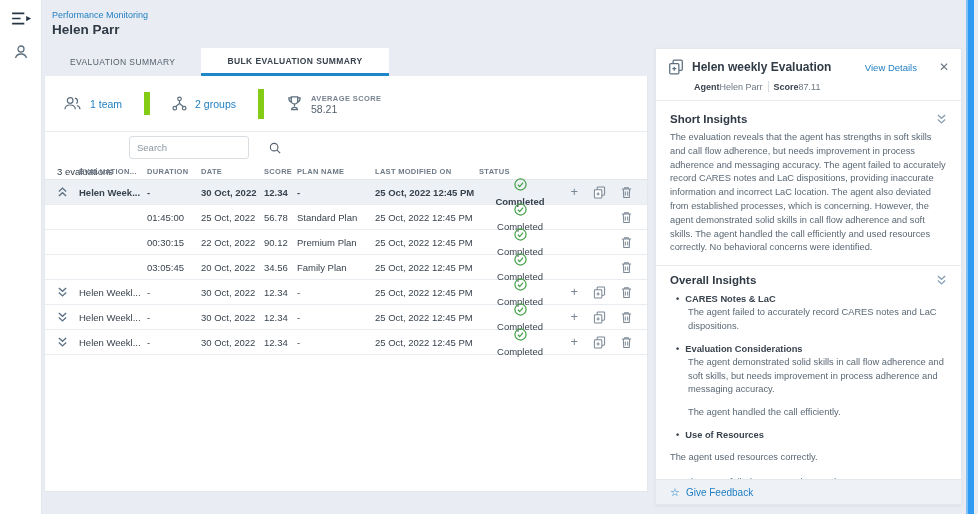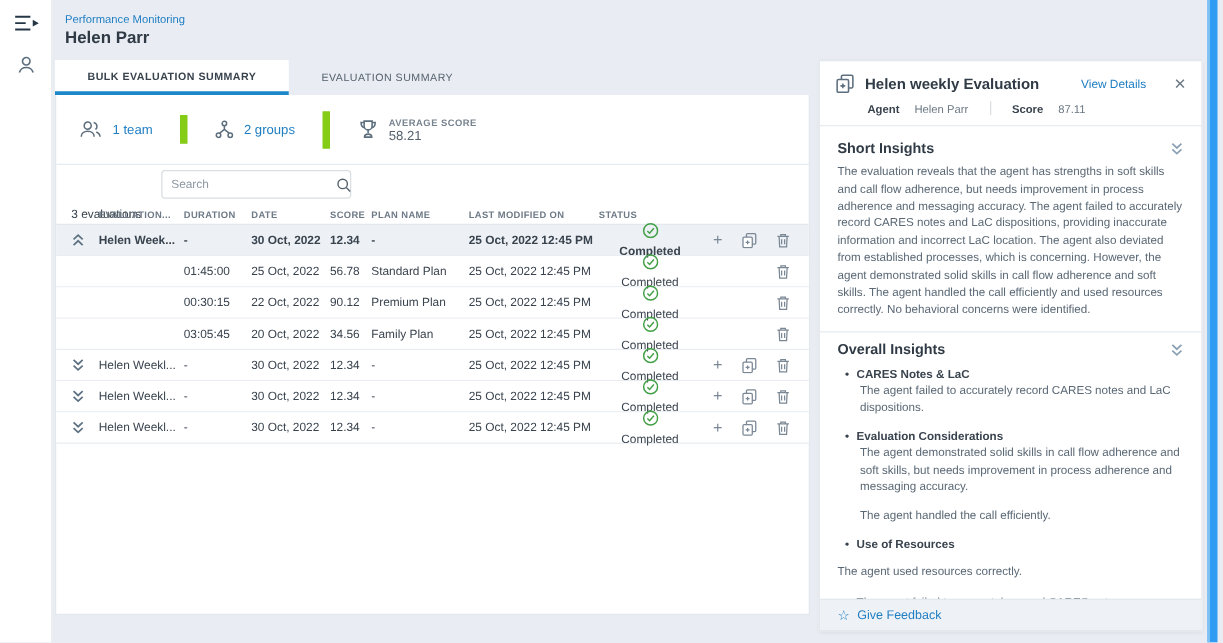--- a/index.html
+++ b/index.html
@@ -24,21 +24,21 @@
   .stats-row { display:flex; align-items:center; height:56px; border-bottom:1px solid #e8ecef; padding-left:18px; }
   .stat { display:flex; align-items:center; gap:8px; padding:4px 22px 4px 0; }
   .stat + .stat { border-left:6px solid #84cc16; padding-left:22px; }
   .stat-link { font-size:10.5px; color:#1f7ec2; cursor:pointer; }
   .stat-2line { display:flex; flex-direction:column; line-height:11px; }
   .stat-label { font-size:7.5px; letter-spacing:.4px; color:#77838f; font-weight:bold; }
   .stat-value { font-size:10.5px; color:#55616d; }
 
   .search-row { display:flex; align-items:center; height:31px; padding-left:12px; gap:16px; }
   .count-label { font-size:9.5px; color:#39434e;margin-top:48px; }
-  .search-box { display:flex; align-items:center; width:152px; height:23px; border:1px solid #d9dee3; border-radius:3px; background:#fff; padding:0 7px; }
+  .search-box { display:flex; align-items:center; width:120px; height:23px; border:1px solid #d9dee3; border-radius:3px; background:#fff; padding:0 7px; }
   .search-box input { flex:1; border:none; outline:none; font-size:9.5px; color:#55616d; font-family:"Liberation Sans",sans-serif; background:transparent; }
   .search-box input::placeholder { color:#8b97a2; }
 
   .tgrid { display:grid; grid-template-columns:34px 68px 54px 63px 33px 78px 104px 82px 1fr; align-items:center; }
   .thead { height:17px; border-bottom:1px solid #e3e8ed; }
   .hcell { font-size:7.5px; letter-spacing:.3px; color:#6e7a87; font-weight:bold; cursor:pointer; white-space:nowrap; }
   .trow { height:25px; border-bottom:1px solid #e9edf1; font-size:9.5px; color:#39434e; background:#fff; }
   .trow.expanded { background:#edf1f5; font-weight:bold; }
   .cell { white-space:nowrap; overflow:hidden; }
   .cell.chev { display:flex; justify-content:center; }
@@ -47,21 +47,21 @@
   .act { cursor:pointer; display:flex; align-items:center; }
   .act-plus { font-size:13px; color:#7a8794; font-weight:normal; line-height:10px; }
 
   
   .panel { position:absolute; left:655px; top:48px; width:307px; height:457px; background:#fff; border:1px solid #e3e8ed; box-shadow:0 1px 3px rgba(0,0,0,.06); overflow:hidden; }
   .panel-header { padding:10px 12px 8px 12px; border-bottom:1px solid #e8ecef; }
   .ph-row1 { display:flex; align-items:center; gap:8px; }
   .panel-title { font-size:12px; font-weight:bold; color:#303b46; flex:1; }
   .view-details { font-size:9.5px; font-weight:normal; color:#1f7ec2; cursor:pointer; margin-right:14px; }
   .close-x { font-size:12px; color:#6b7783; cursor:pointer; }
-  .ph-row2 { display:flex; align-items:center; gap:12px; margin:6px 0 0 26px; font-size:9px; }
+  .ph-row2 { display:flex; align-items:center; gap:0; margin:6px 0 0 26px; font-size:9px; }
   .meta-label { font-weight:bold; color:#39434e; }
   .meta-value { color:#6b7783; }
   .meta-div { width:1px; height:11px; background:#d9dee3; margin:0 5px; }
 
   .panel-content { padding:8px 14px 0 14px; }
   .sec-head { display:flex; align-items:center; justify-content:space-between; margin:4px 0 6px 0; }
   .sec-title { font-size:11.5px; font-weight:bold; color:#2f3a45; }
   .sec-chev { cursor:pointer; display:flex; }
   .para { font-size:9.3px; color:#5a6875; line-height:13.8px; margin-bottom:10px; }
   .sec-div { border-top:1px solid #e8ecef; margin:2px -14px 8px -14px; }
@@ -103,22 +103,22 @@
       </svg>
     </span>
   </div>
 </div>
 
 <div class="breadcrumb">Performance Monitoring</div>
 <div class="page-title">Helen Parr</div>
 
 <div class="main-card">
   <div class="tabstrip">
+    <div class="tab">EVALUATION SUMMARY</div>
     <div class="tab active">BULK EVALUATION SUMMARY</div>
-    <div class="tab">EVALUATION SUMMARY</div>
   </div>
 
   <div class="card-body">
 
     <div class="stats-row">
       <div class="stat">
         <span>
           <svg width="19" height="15" viewBox="0 0 20 16" fill="none" stroke="#5d6f7e" stroke-width="1.3">
             <circle cx="7.5" cy="4.8" r="3"></circle>
             <path d="M2 14.2c0-3 2.5-4.6 5.5-4.6s5.5 1.6 5.5 4.6"></path>

